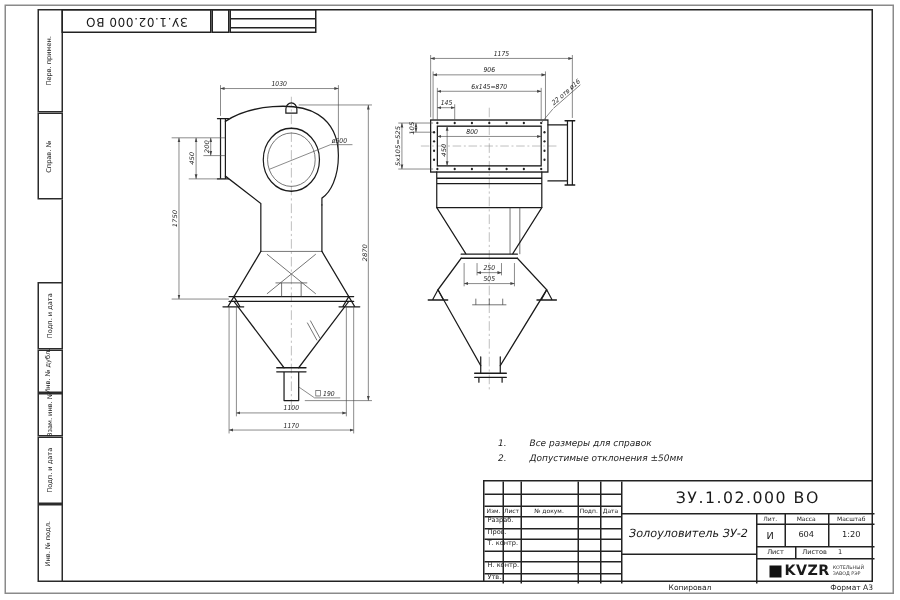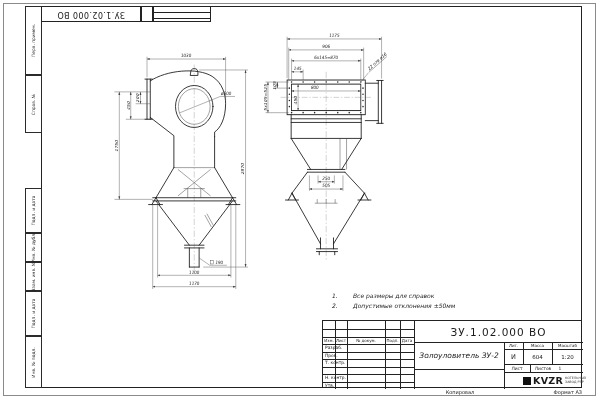--- a/index.html
+++ b/index.html
@@ -274,21 +274,21 @@
     <div class="tb lbl" style="left:200px;top:21px;width:29px;height:7px">Масса</div>
     <div class="tb lbl" style="left:229px;top:21px;width:31px;height:7px">Масштаб</div>
     <div class="tb val" style="left:181px;top:28px;width:19px;height:15px;font-size:6.5px">И</div>
     <div class="tb val" style="left:200px;top:28px;width:29px;height:15px;font-size:5.5px">604</div>
     <div class="tb val" style="left:229px;top:28px;width:31px;height:15px;font-size:5.5px">1:20</div>
 
     <div class="tb lbl" style="left:181px;top:43px;width:26px;height:8px;font-size:4.4px">Лист</div>
     <div class="tb lbl" style="left:209px;top:43px;width:22px;height:8px;font-size:4.4px">Листов</div>
     <div class="tb lbl" style="left:231px;top:43px;width:12px;height:8px;font-size:4.4px">1</div>
 
-    <div class="tb logo" style="left:192px;top:51px;width:79px;height:17px">
+    <div class="tb logo" style="left:182px;top:51px;width:79px;height:17px">
       <div class="logo-square"></div>
       <span class="logo-kvzr">KVZR</span>
       <span class="logo-sub">
         <span>КОТЕЛЬНЫЙ</span>
         <span>ЗАВОД РЭР</span>
       </span>
     </div>
   </div>
 
   <div class="abs bottom-note" style="left:400px;top:389px;width:120px;text-align:center">Копировал</div>

